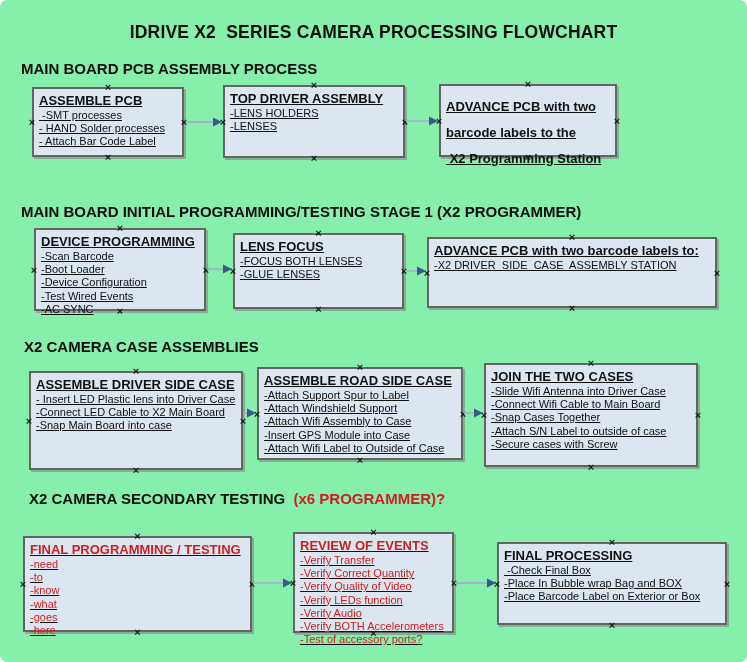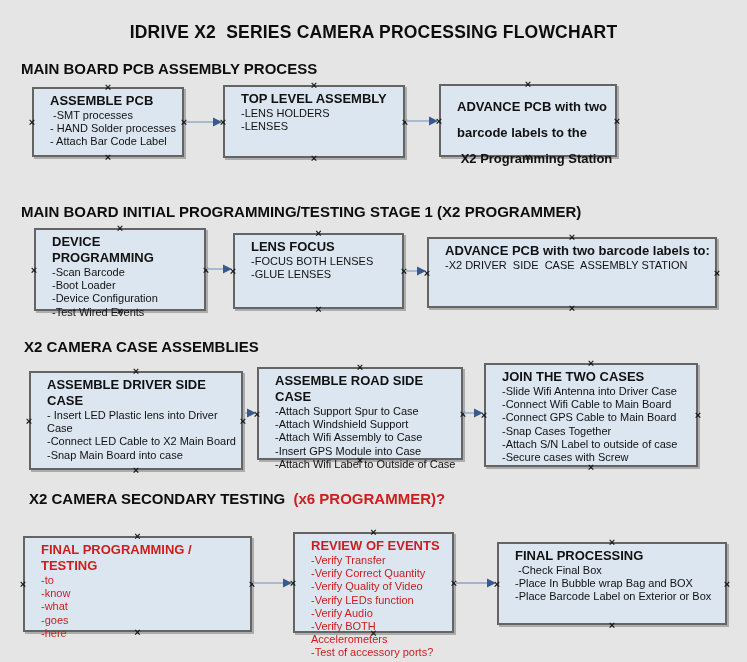--- a/index.html
+++ b/index.html
@@ -1,31 +1,31 @@
 <!DOCTYPE html>
 <html><head>
 <meta charset="utf-8">
 <style>
   html,body{margin:0;padding:0;background:#ffffff;}
   #stage{
-    position:relative;width:747px;height:662px;background:#e5e5e5;overflow:hidden;
-    font-family:"Liberation Sans","DejaVu Sans",sans-serif;color:#111;
+    position:relative;width:747px;height:662px;background:#86efac;overflow:hidden;
+    font-family:"Liberation Sans","DejaVu Sans",sans-serif;color:#111;border-radius:7px;
   }
   .main-title{
     position:absolute;top:22px;left:0;width:100%;text-align:center;
     font-size:17.5px;font-weight:bold;letter-spacing:.2px;white-space:pre;color:#0d0d0d;
   }
   .sec-heading{
     position:absolute;font-size:15px;font-weight:bold;white-space:pre;color:#0d0d0d;
   }
   .sec-heading .accent{color:#cf1d1d;}
   .box{
     position:absolute;box-sizing:border-box;background:#dce6f1;
     border:2px solid #646464;box-shadow:2px 2px 0 rgba(125,125,125,.55);
-    padding:4px 2px 0 16px;z-index:1;
+    padding:4px 2px 0 5px;z-index:1;text-decoration:underline;
   }
   .box-title{font-size:13px;font-weight:bold;line-height:16px;white-space:pre-wrap;}
   .box-title-line{font-size:13px;font-weight:bold;line-height:18px;white-space:pre-wrap;margin-top:8px;}
   .box-item{font-size:11px;line-height:13.2px;white-space:pre-wrap;}
   .box.red .box-title,.box.red .box-item{color:#cf1d1d;}
   
   .h{position:absolute;width:10px;height:10px;font-style:normal;text-align:center;
      font-size:11px;line-height:10px;color:#1a1a1a;z-index:4;pointer-events:none;}
   .h::after{content:"\00d7";font-weight:600;}
   .ht{top:-7px;left:50%;transform:translateX(-50%);}
@@ -54,21 +54,21 @@
     <div class="box-item"> -SMT processes</div>
     <div class="box-item">- HAND Solder processes</div>
     <div class="box-item">- Attach Bar Code Label</div>
   </div>
 
   <div class="box" style="left:223px;top:85px;width:182px;height:73px">
     <i class="h ht"></i>
       <i class="h hb"></i>
       <i class="h hl"></i>
       <i class="h hr"></i>
-    <div class="box-title">TOP LEVEL ASSEMBLY</div>
+    <div class="box-title">TOP DRIVER ASSEMBLY</div>
     <div class="box-item">-LENS HOLDERS</div>
     <div class="box-item">-LENSES</div>
   </div>
 
   <div class="box" style="left:439px;top:84px;width:178px;height:73px">
     <i class="h ht"></i>
       <i class="h hb"></i>
       <i class="h hl"></i>
       <i class="h hr"></i>
     <div class="box-title-line">ADVANCE PCB with two</div>
@@ -81,20 +81,21 @@
   <div class="box" style="left:34px;top:228px;width:172px;height:83px">
     <i class="h ht"></i>
       <i class="h hb"></i>
       <i class="h hl"></i>
       <i class="h hr"></i>
     <div class="box-title">DEVICE PROGRAMMING</div>
     <div class="box-item">-Scan Barcode</div>
     <div class="box-item">-Boot Loader</div>
     <div class="box-item">-Device Configuration</div>
     <div class="box-item">-Test Wired Events</div>
+    <div class="box-item">-AC SYNC</div>
   </div>
 
   <div class="box" style="left:233px;top:233px;width:171px;height:76px">
     <i class="h ht"></i>
       <i class="h hb"></i>
       <i class="h hl"></i>
       <i class="h hr"></i>
     <div class="box-title">LENS FOCUS</div>
     <div class="box-item">-FOCUS BOTH LENSES</div>
     <div class="box-item">-GLUE LENSES</div>
@@ -121,49 +122,49 @@
     <div class="box-item">-Connect LED Cable to X2 Main Board</div>
     <div class="box-item">-Snap Main Board into case</div>
   </div>
 
   <div class="box" style="left:257px;top:367px;width:206px;height:93px">
     <i class="h ht"></i>
       <i class="h hb"></i>
       <i class="h hl"></i>
       <i class="h hr"></i>
     <div class="box-title">ASSEMBLE ROAD SIDE CASE</div>
-    <div class="box-item">-Attach Support Spur to Case</div>
+    <div class="box-item">-Attach Support Spur to Label</div>
     <div class="box-item">-Attach Windshield Support</div>
     <div class="box-item">-Attach Wifi Assembly to Case</div>
     <div class="box-item">-Insert GPS Module into Case</div>
     <div class="box-item">-Attach Wifi Label to Outside of Case</div>
   </div>
 
   <div class="box" style="left:484px;top:363px;width:214px;height:104px">
     <i class="h ht"></i>
       <i class="h hb"></i>
       <i class="h hl"></i>
       <i class="h hr"></i>
     <div class="box-title">JOIN THE TWO CASES</div>
     <div class="box-item">-Slide Wifi Antenna into Driver Case</div>
     <div class="box-item">-Connect Wifi Cable to Main Board</div>
-    <div class="box-item">-Connect GPS Cable to Main Board</div>
     <div class="box-item">-Snap Cases Together</div>
     <div class="box-item">-Attach S/N Label to outside of case</div>
     <div class="box-item">-Secure cases with Screw</div>
   </div>
 
   <div class="sec-heading" style="left:29px;top:490px"><span>X2 CAMERA SECONDARY TESTING  </span><span class="accent">(x6 PROGRAMMER)?</span></div>
 
   <div class="box red" style="left:23px;top:536px;width:229px;height:96px">
     <i class="h ht"></i>
       <i class="h hb"></i>
       <i class="h hl"></i>
       <i class="h hr"></i>
     <div class="box-title">FINAL PROGRAMMING / TESTING</div>
+    <div class="box-item">-need</div>
     <div class="box-item">-to</div>
     <div class="box-item">-know</div>
     <div class="box-item">-what</div>
     <div class="box-item">-goes</div>
     <div class="box-item">-here</div>
   </div>
 
   <div class="box red" style="left:293px;top:532px;width:161px;height:101px">
     <i class="h ht"></i>
       <i class="h hb"></i>

